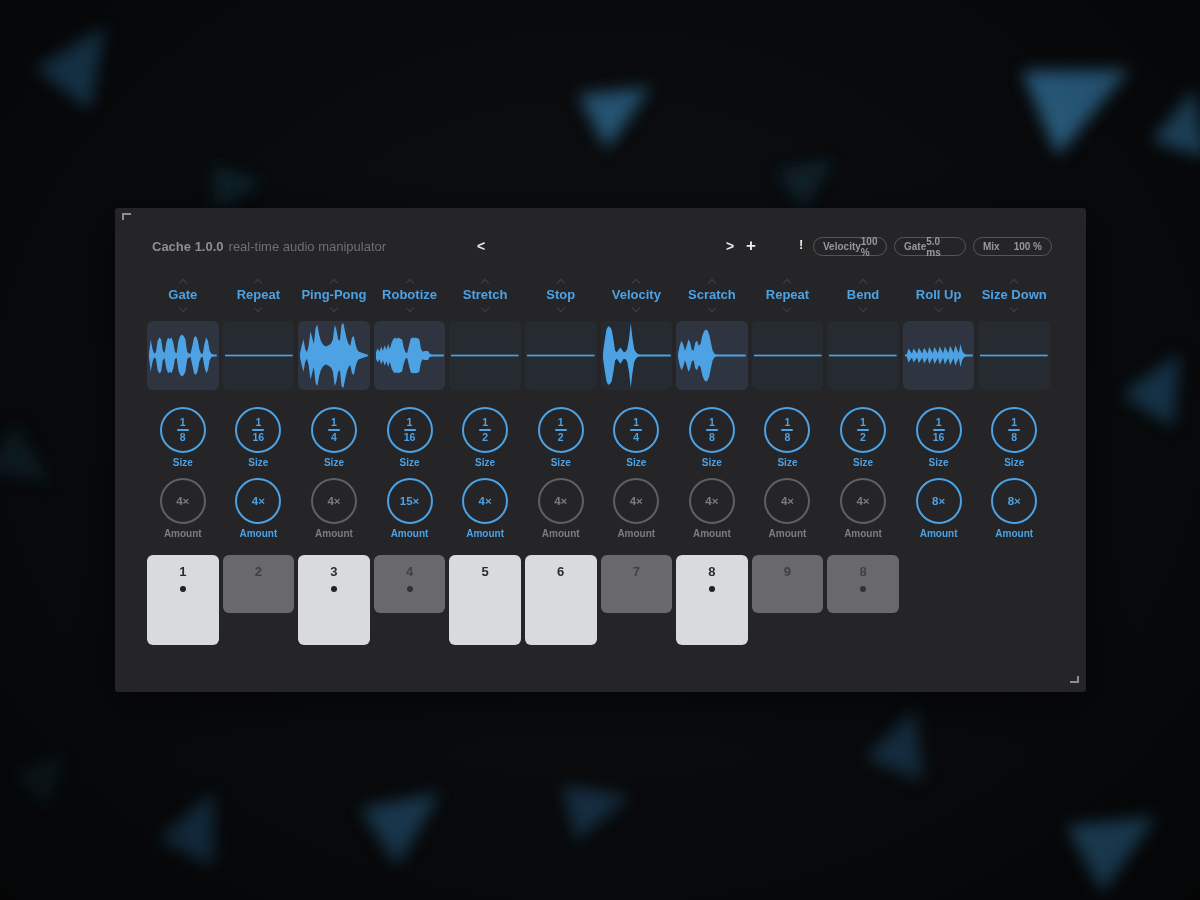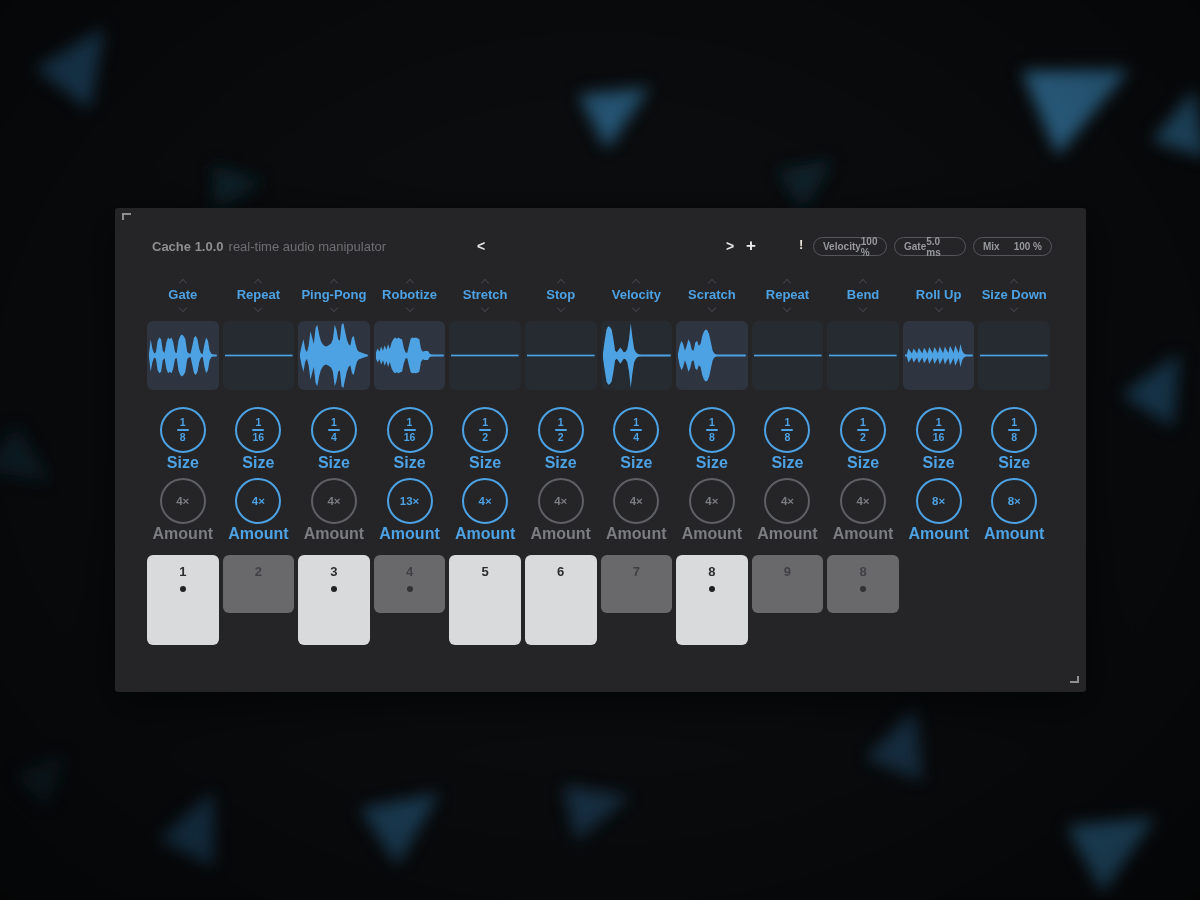--- a/index.html
+++ b/index.html
@@ -78,21 +78,21 @@
     width:46px; height:46px; border-radius:50%;
     border:2.5px solid var(--accent); color:var(--accent);
     display:flex; flex-direction:column; align-items:center; justify-content:center;
     font-weight:bold;
   }
   .size-knob{ margin-top:17px; }
   .frac-num,.frac-den{ font-size:10.5px; line-height:11px; }
   .frac-line{ width:12px; height:2px; background:currentColor; border-radius:1px; margin:1px 0; }
   .amount-knob{ margin-top:9px; }
   .amount-val{ font-size:11.5px; }
-  .knob-label{ margin-top:4px; height:12px; line-height:12px; font-size:16px; font-weight:bold; color:var(--accent); }
+  .knob-label{ margin-top:4px; height:12px; line-height:12px; font-size:10px; font-weight:bold; color:var(--accent); }
   .knob.gray{ border-color:var(--gray-ring); color:var(--gray-txt); }
   .knob-label.gray{ color:var(--gray-txt); }
 
   
   .pads{
     position:absolute; left:32px; width:903px; top:347px;
     display:grid; grid-template-columns:repeat(12,1fr); gap:4px; align-items:start;
   }
   .pad{ border-radius:6px; }
   .pad-white{ background:#d9dadb; height:90px; color:#2c2c2e; }
@@ -230,21 +230,21 @@
             <rect x="2" y="32.2" width="68" height="1.6" fill="#4da2e4"></rect>
           </svg>
         </div>
       <div class="knob size-knob">
           <span class="frac-num">1</span>
           <span class="frac-line"></span>
           <span class="frac-den">16</span>
         </div>
       <div class="knob-label size-label">Size</div>
       <div class="knob amount-knob">
-          <span class="amount-val">13×</span>
+          <span class="amount-val">15×</span>
         </div>
       <div class="knob-label amount-label">Amount</div>
     </div>
     <div class="column">
       <span class="chev chev-up"></span>
       <div class="effect-label">Stretch</div>
       <span class="chev chev-down"></span>
       <div class="wave-cell cell-lo">
           <svg viewBox="0 0 72 66" preserveAspectRatio="none">
             <rect x="2" y="32.2" width="68" height="1.6" fill="#4da2e4"></rect>

